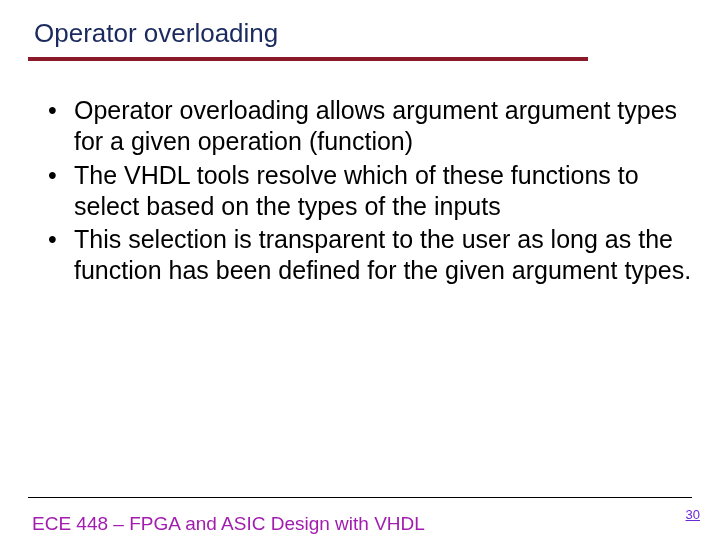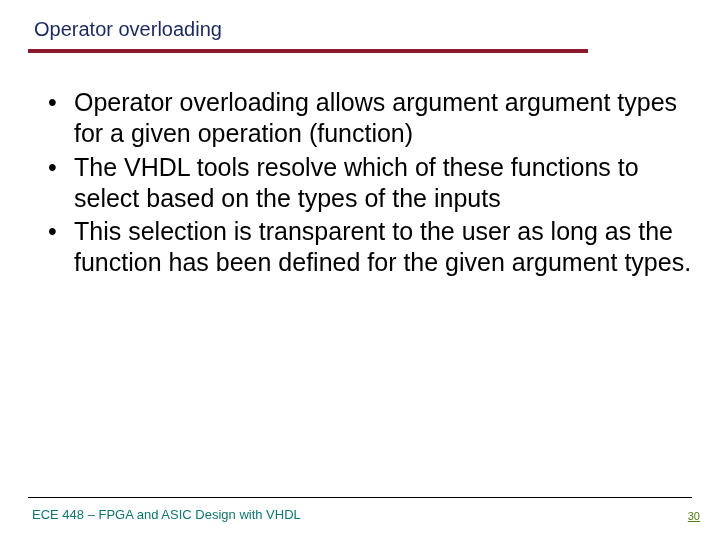--- a/index.html
+++ b/index.html
@@ -5,21 +5,21 @@
   * { margin: 0; padding: 0; box-sizing: border-box; }
   html, body { width: 720px; height: 540px; background: #fff; font-family: Arial, Helvetica, sans-serif; }
   .slide {
     width: 720px;
     height: 540px;
     position: relative;
     padding: 18px 28px 0 28px;
   }
   .title {
     color: #1a2a5e;
-    font-size: 20px;
+    font-size: 26px;
     font-weight: 400;
     margin-left: 6px;
     margin-bottom: 8px;
   }
   .divider {
     border-top: 4px solid #8a1a2a;
     width: 560px;
     margin-left: 0;
     margin-bottom: 34px;
   }
@@ -47,31 +47,31 @@
   }
   .footer-line {
     position: absolute;
     bottom: 42px;
     left: 28px;
     width: 664px;
     border-top: 1px solid #000;
   }
   .footer-text {
     position: absolute;
-    bottom: 18px;
+    bottom: 5px;
     left: 32px;
-    font-size: 13px;
-    color: #0f766e;
+    font-size: 19px;
+    color: #a21caf;
   }
   .page-num {
     position: absolute;
     bottom: 18px;
     right: 20px;
-    font-size: 11px;
-    color: #4d7c0f;
+    font-size: 13px;
+    color: #6d28d9;
     text-decoration: underline;
   }
 </style>
 </head>
 <body>
 
 <div class="slide">
   <div class="title">Operator overloading</div>
   <div class="divider"></div>
   <div class="content">

